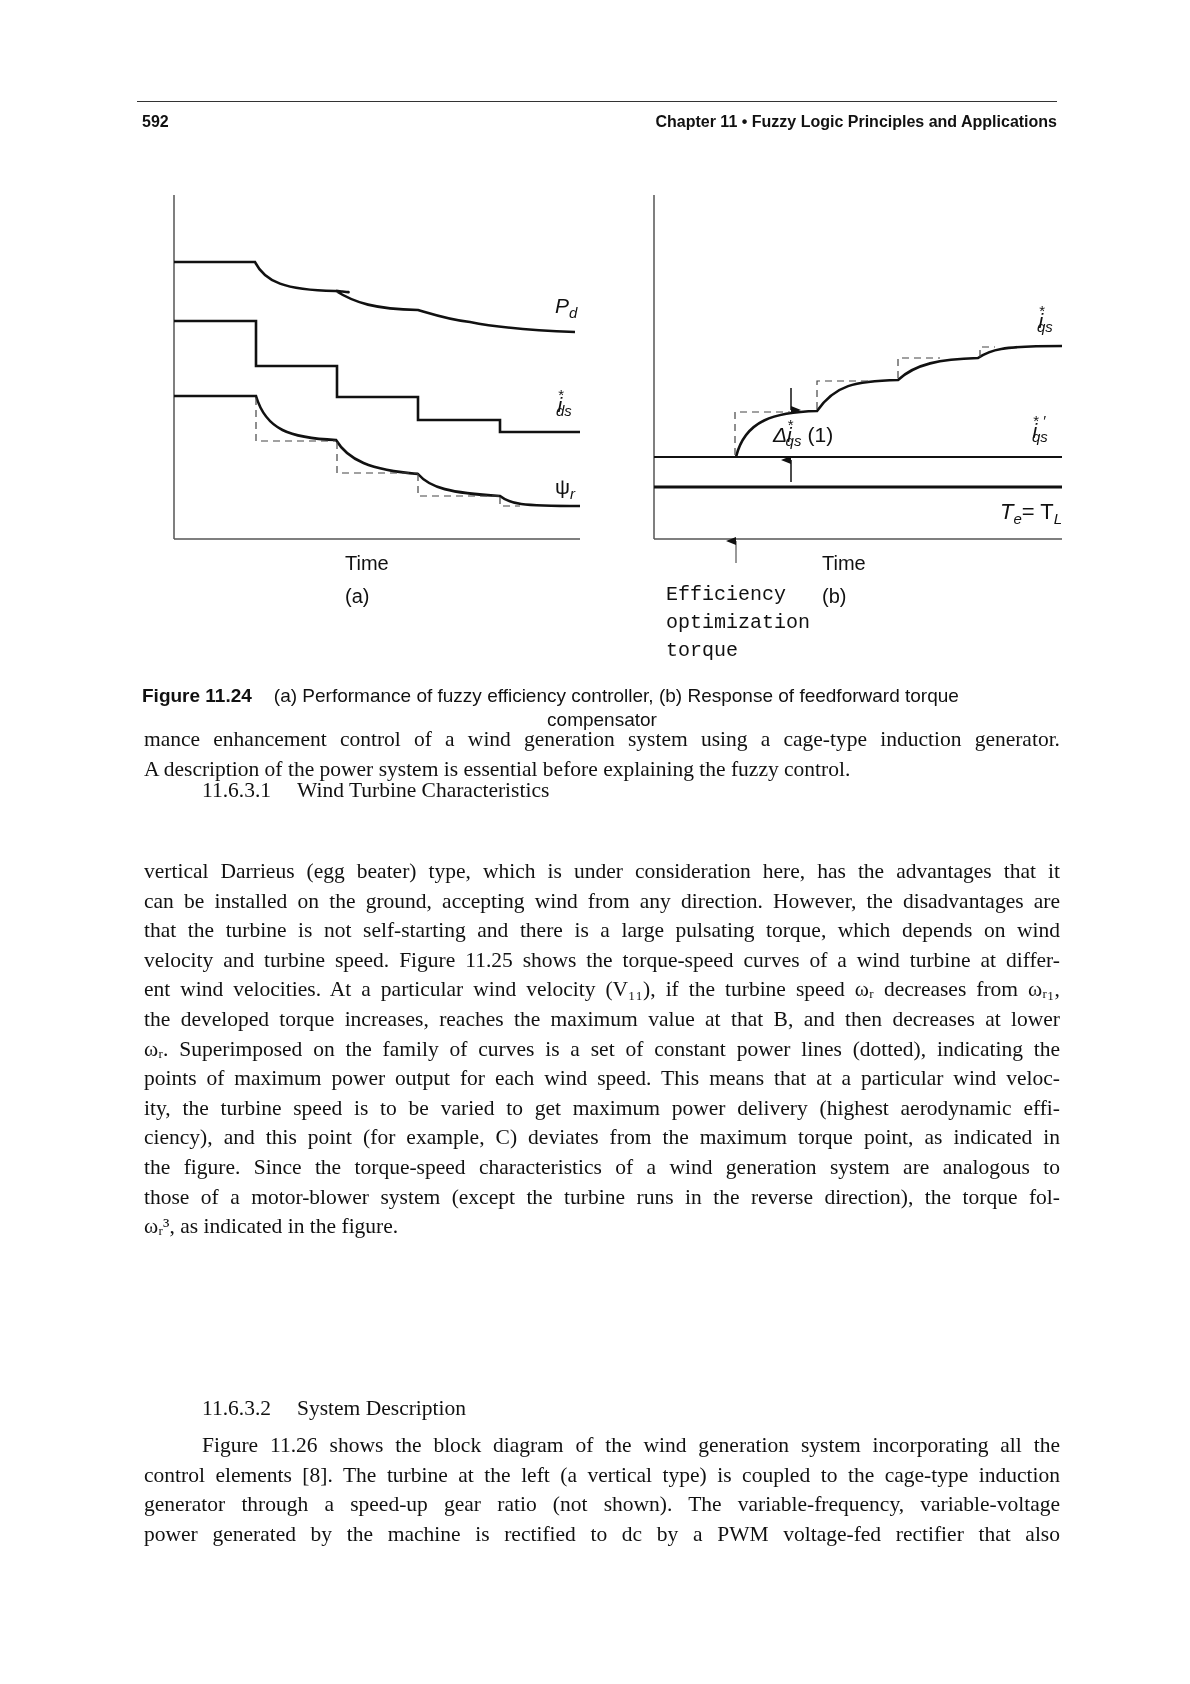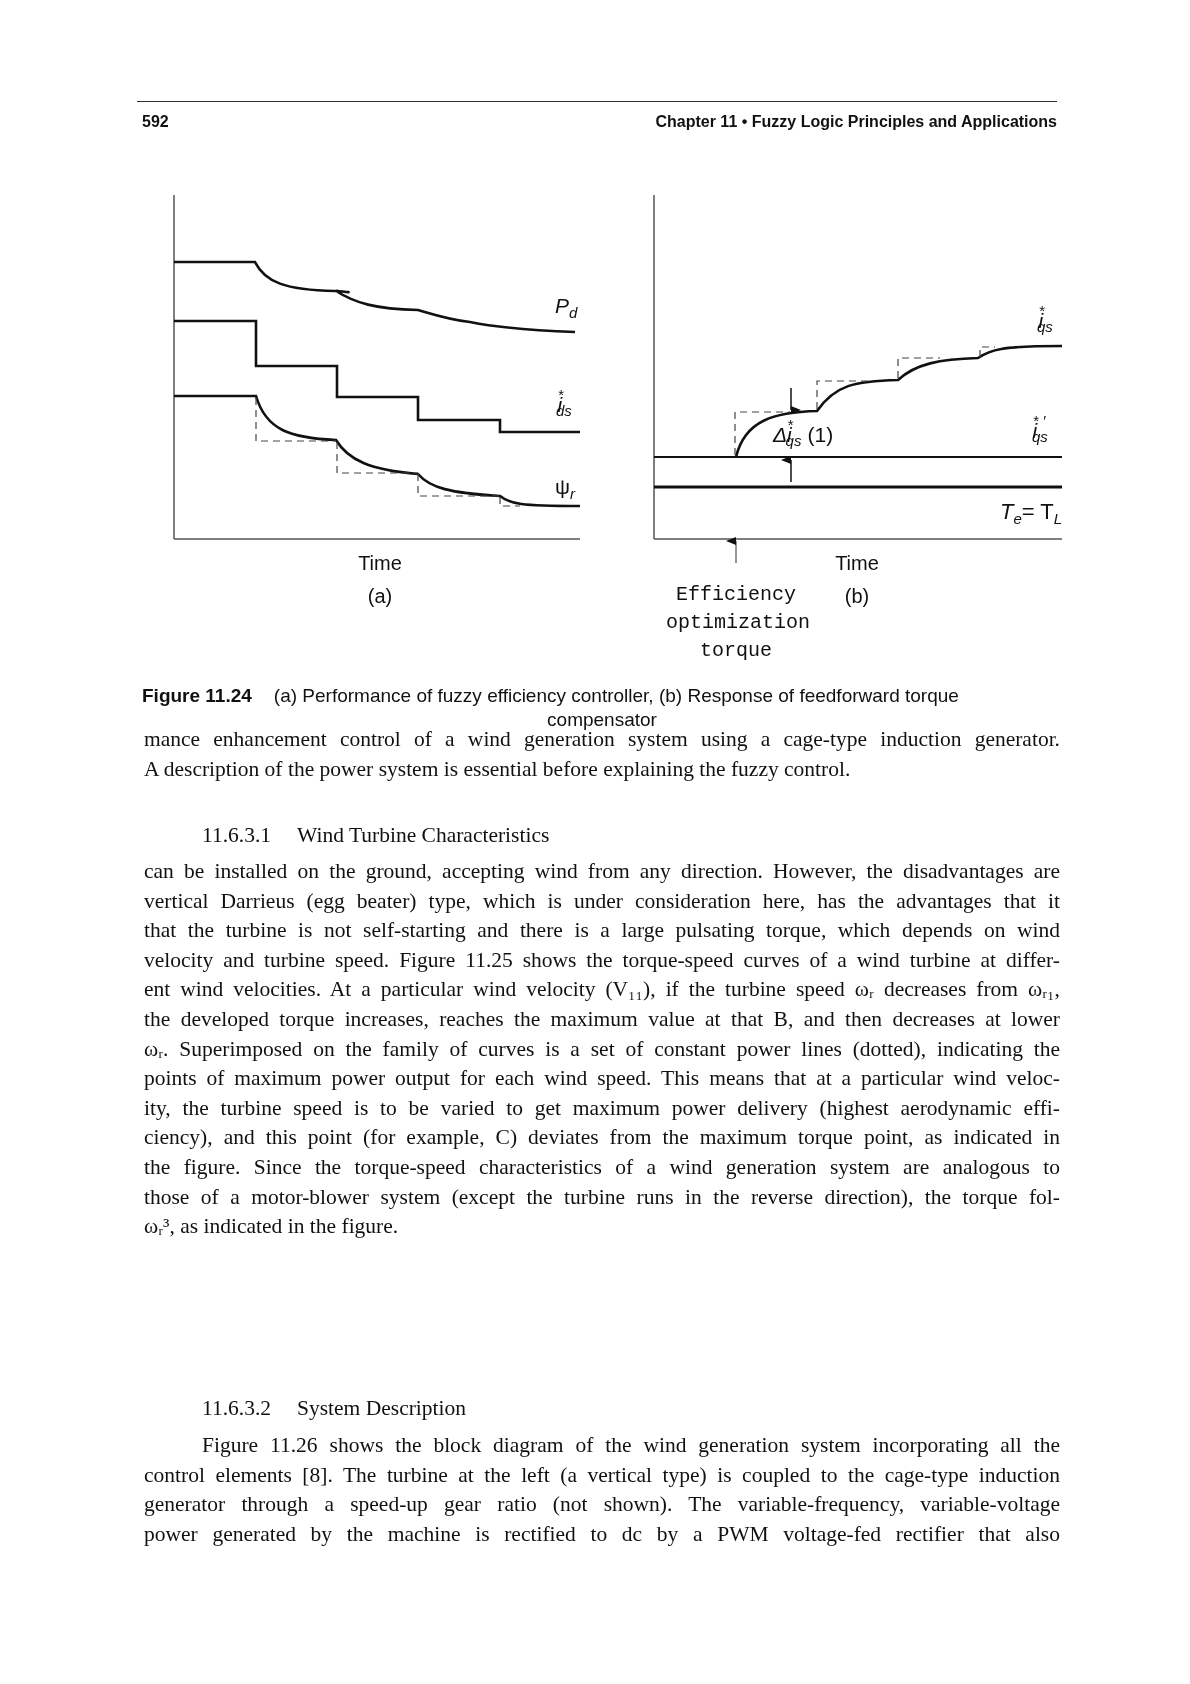--- a/index.html
+++ b/index.html
@@ -2,21 +2,21 @@
 <html><head>
 <meta charset="utf-8">
 <style>
   html, body { margin: 0; padding: 0; background: #ffffff; }
   body { width: 1190px; height: 1684px; position: relative; overflow: hidden; color: #111; }
   .rule { position: absolute; left: 137px; top: 101px; width: 920px; height: 0; border-top: 1.5px solid #333; }
   .page-num { position: absolute; left: 142px; top: 113px; font: bold 16px "Liberation Sans", sans-serif; }
   .running-head { position: absolute; right: 133px; top: 113px; font: bold 16px "Liberation Sans", sans-serif; }
   svg.fig { position: absolute; left: 0; top: 0; }
   .fig-text { font-family: "Liberation Sans", sans-serif; fill: #111; }
-  .lbl { position: absolute; font: 20px "Liberation Sans", sans-serif; text-align: center; }
+  .lbl { position: absolute; font: 20px "Liberation Sans", sans-serif; text-align: left; }
   .caption { position: absolute; left: 142px; top: 684px; width: 920px; font: 19px "Liberation Sans", sans-serif; line-height: 24px; }
   .caption .cap-label { font-weight: bold; margin-right: 22px; }
   .caption .cap-second { display: block; text-align: center; }
   .body-text { position: absolute; left: 144px; width: 916px; font: 21.5px "Liberation Serif", serif; line-height: 29.6px; text-align: justify; }
   .body-text p { margin: 0; }
   .indent { text-indent: 58px; }
   .heading { position: absolute; left: 202px; font: 21.5px "Liberation Serif", serif; }
   .heading .num { display: inline-block; width: 95px; }
   .last-line { text-align-last: left; }
   .just-last { text-align-last: justify; }
@@ -101,27 +101,27 @@
 <div class="caption">
   <span class="cap-label">Figure 11.24</span><span>(a) Performance of fuzzy efficiency controller, (b) Response of feedforward torque</span>
   <span class="cap-second">compensator</span>
 </div>
 
 <div class="body-text" style="top:725px;">
   <p class="just-last">mance enhancement control of a wind generation system using a cage-type induction generator.</p>
   <p class="last-line">A description of the power system is essential before explaining the fuzzy control.</p>
 </div>
 
-<div class="heading" style="top:823px;">
+<div class="heading" style="top:778px;">
   <span class="num">11.6.3.1</span><span>Wind Turbine Characteristics</span>
 </div>
 
 <div class="body-text" style="top:857px;">
+  <p class="just-last">vertical Darrieus (egg beater) type, which is under consideration here, has the advantages that it</p>
   <p class="just-last">can be installed on the ground, accepting wind from any direction. However, the disadvantages are</p>
-  <p class="just-last">vertical Darrieus (egg beater) type, which is under consideration here, has the advantages that it</p>
   <p class="just-last">that the turbine is not self-starting and there is a large pulsating torque, which depends on wind</p>
   <p class="just-last">velocity and turbine speed. Figure 11.25 shows the torque-speed curves of a wind turbine at differ-</p>
   <p class="just-last">ent wind velocities. At a particular wind velocity (V₁₁), if the turbine speed ωᵣ decreases from ωᵣ₁,</p>
   <p class="just-last">the developed torque increases, reaches the maximum value at that B, and then decreases at lower</p>
   <p class="just-last">ωᵣ. Superimposed on the family of curves is a set of constant power lines (dotted), indicating the</p>
   <p class="just-last">points of maximum power output for each wind speed. This means that at a particular wind veloc-</p>
   <p class="just-last">ity, the turbine speed is to be varied to get maximum power delivery (highest aerodynamic effi-</p>
   <p class="just-last">ciency), and this point (for example, C) deviates from the maximum torque point, as indicated in</p>
   <p class="just-last">the figure. Since the torque-speed characteristics of a wind generation system are analogous to</p>
   <p class="just-last">those of a motor-blower system (except the turbine runs in the reverse direction), the torque fol-</p>

